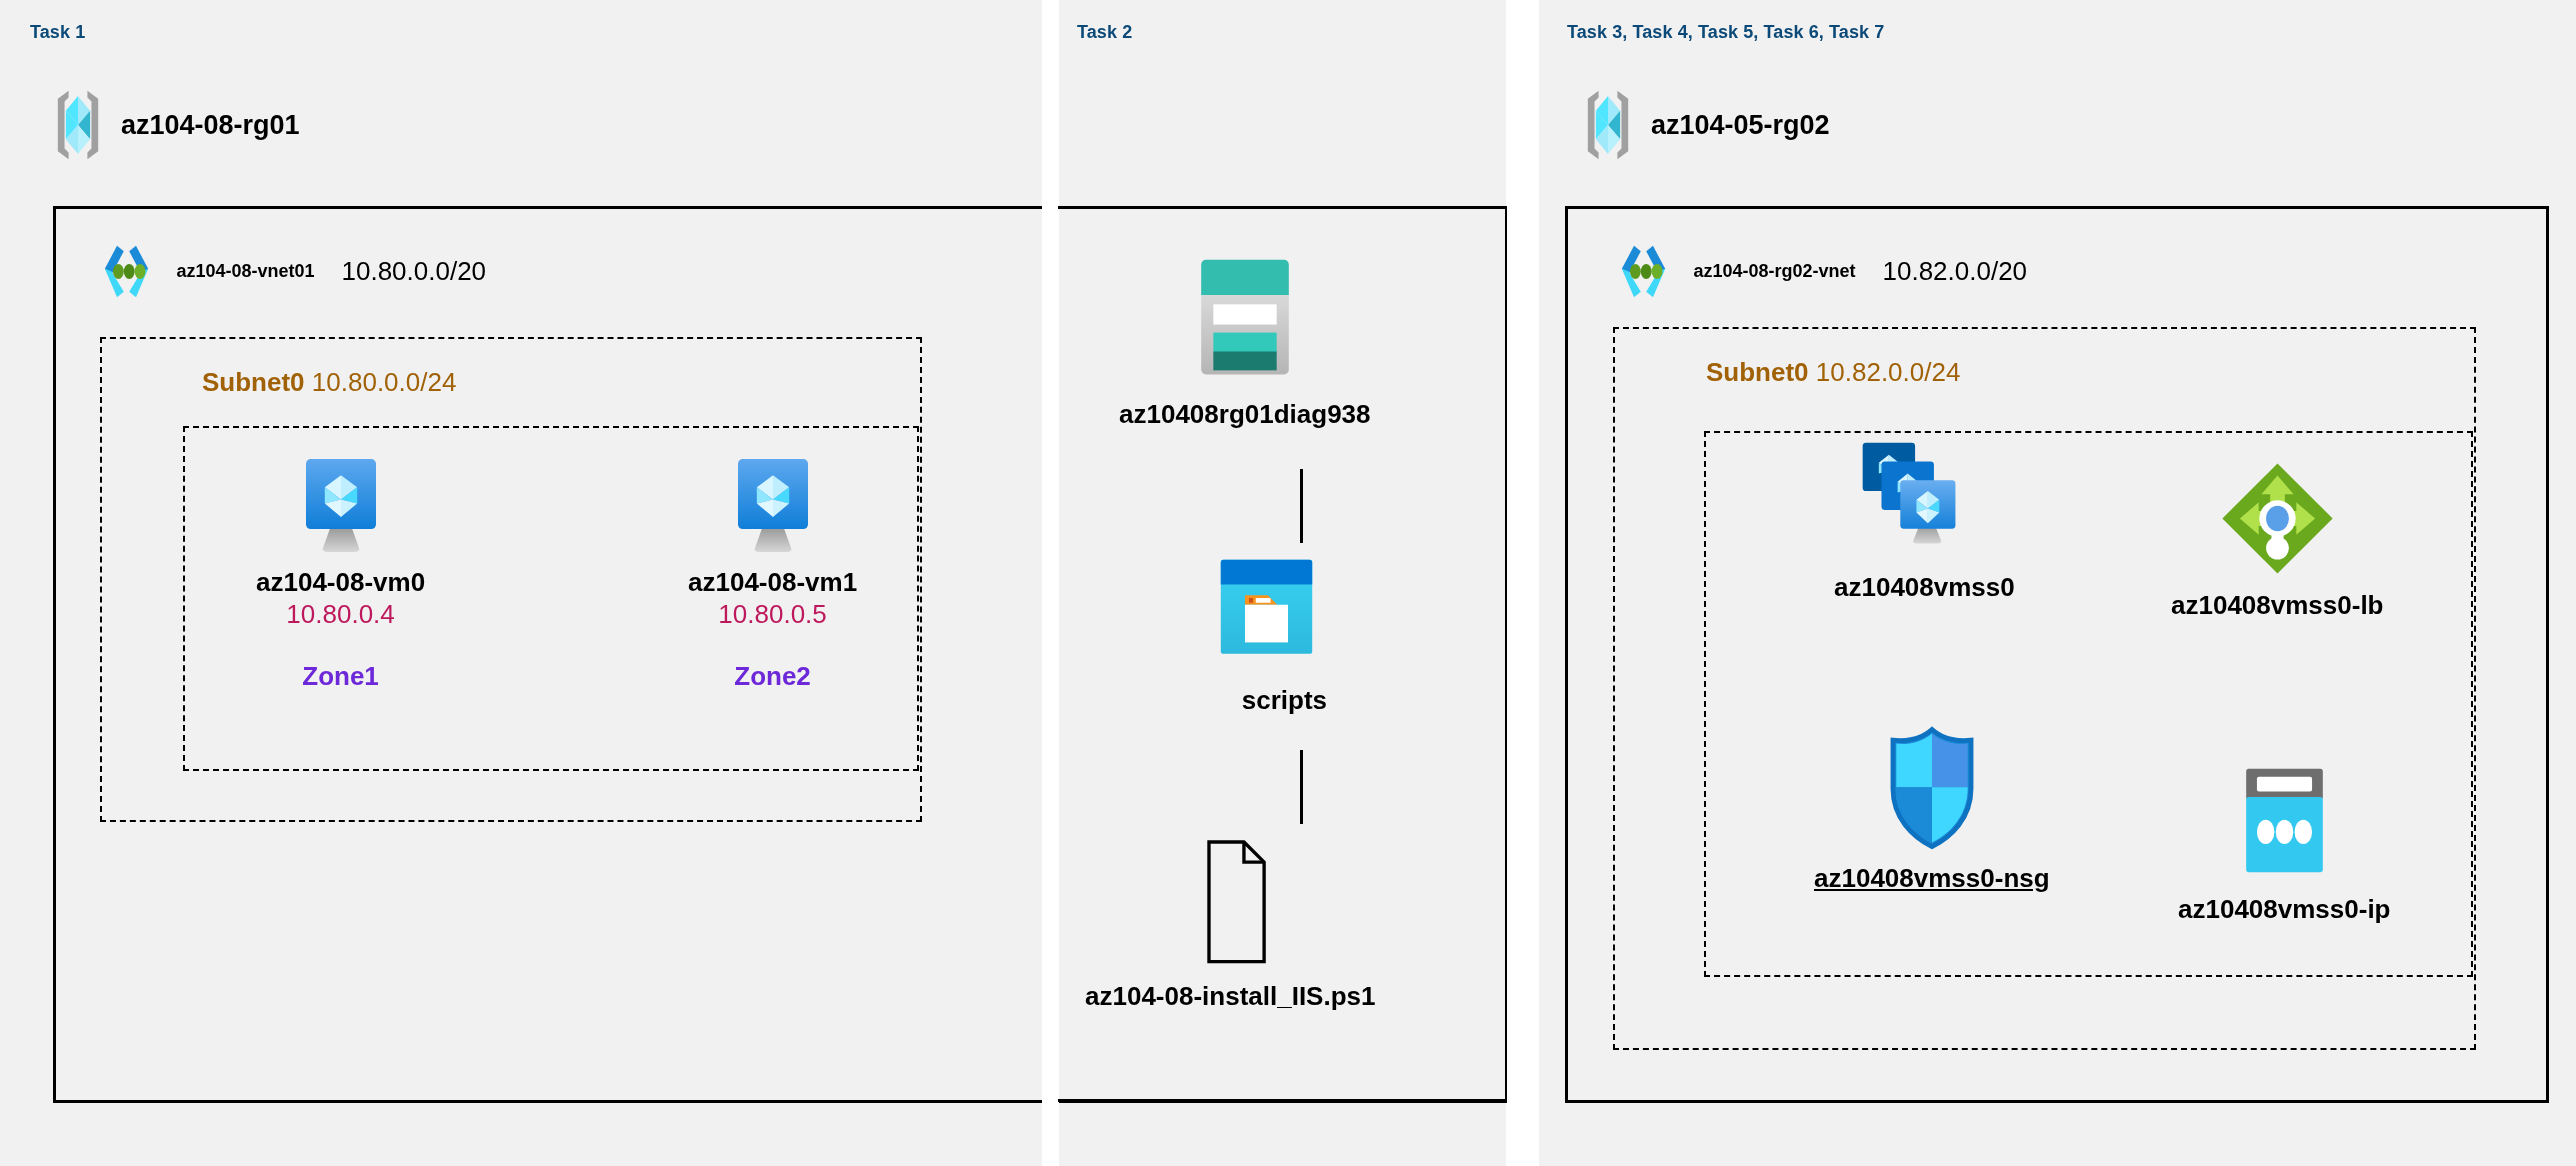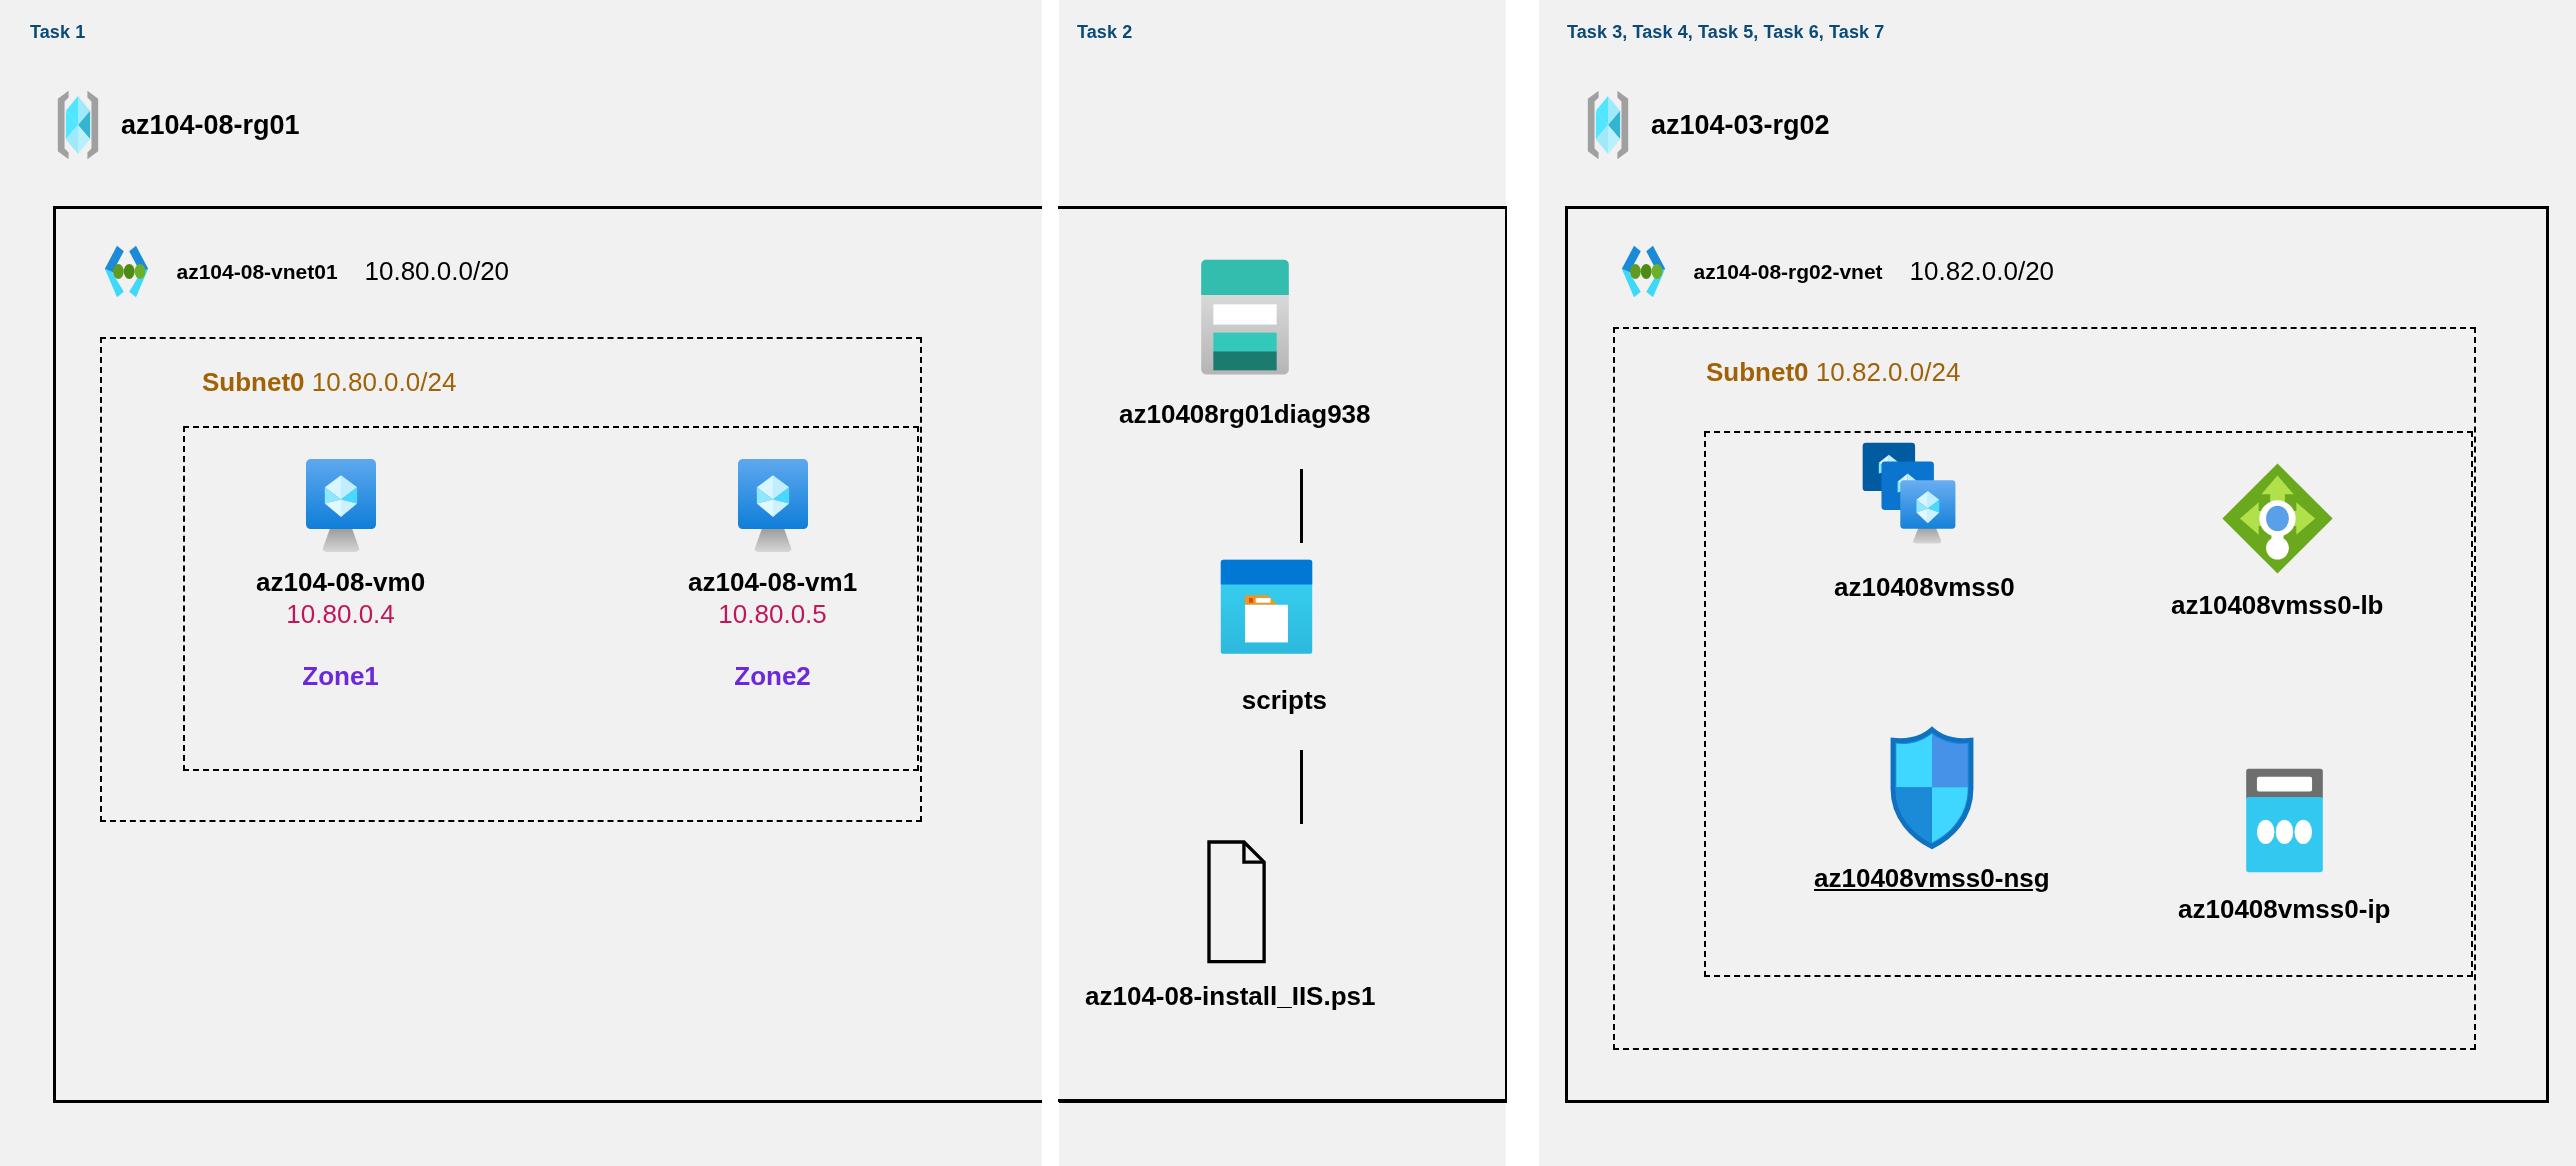--- a/index.html
+++ b/index.html
@@ -33,21 +33,21 @@
   #rg02vnet-box{left:1565px;top:206px;width:984px;height:897px;}
   
   .gutter{position:absolute;top:0;height:1166px;background:#ffffff;}
   #gutter-1{left:1042px;width:17px;}
   #gutter-2{left:1507px;width:32px;}
   
 
   .vnet-row{position:absolute;display:flex;align-items:center;gap:17.5px;}
   #vnet01-row{left:94px;top:239px;}
   #rg02vnet-row{left:1611px;top:239px;}
-  .vnet-name{font-size:21px;font-weight:bold;color:#000;white-space:nowrap;}
+  .vnet-name{font-size:18px;font-weight:bold;color:#000;white-space:nowrap;}
   .cidr{font-size:26px;font-weight:normal;color:#000;margin-left:9.4px;}
 
   
   .dashed{position:absolute;border:2.7px dashed #000;box-sizing:border-box;}
   #subnet0-l{left:100px;top:337px;width:822px;height:485px;}
   #vmzone-box{left:183px;top:426px;width:736px;height:345px;}
   #subnet0-r{left:1613px;top:327px;width:863px;height:723px;}
   #vmss-box{left:1704px;top:431px;width:769px;height:546px;}
 
   .subnet-label{position:absolute;font-size:26px;color:#a16207;white-space:nowrap;}
@@ -119,21 +119,21 @@
       <path d="M26 4 L10 16 L10 94 L26 106 L26 96 L20 90 L20 20 L26 14 Z" fill="#a0a0a0"></path>
       <path d="M54 4 L70 16 L70 94 L54 106 L54 96 L60 90 L60 20 L54 14 Z" fill="#a0a0a0"></path>
       <polygon points="40,12 58,34 40,55" fill="#9fe9fb"></polygon>
       <polygon points="40,12 22,34 40,55" fill="#50e6ff"></polygon>
       <polygon points="40,55 58,34 58,76" fill="#32b6cf"></polygon>
       <polygon points="40,55 22,34 22,76" fill="#50e6ff"></polygon>
       <polygon points="40,55 58,76 40,98" fill="#b8f0fc"></polygon>
       <polygon points="40,55 22,76 40,98" fill="#9fe9fb"></polygon>
     </svg>
   </span>
-  <span class="rg-label">az104-03-rg02</span>
+  <span class="rg-label">az104-05-rg02</span>
 </div>
 
 <div class="vnet-row" id="vnet01-row">
   <span>
     <svg width="65" height="65" viewBox="0 0 96 96">
       <path d="M34 10 L16 44 L26 52 L44 18 Z" fill="#1b8bd8"></path>
       <path d="M16 44 L34 86 L44 78 L26 48 Z" fill="#40d8f8"></path>
       <path d="M62 10 L80 44 L70 52 L52 18 Z" fill="#1b8bd8"></path>
       <path d="M80 44 L62 86 L52 78 L70 48 Z" fill="#40d8f8"></path>
       <ellipse cx="36" cy="48" rx="8" ry="11" fill="#5e9b20"></ellipse>

